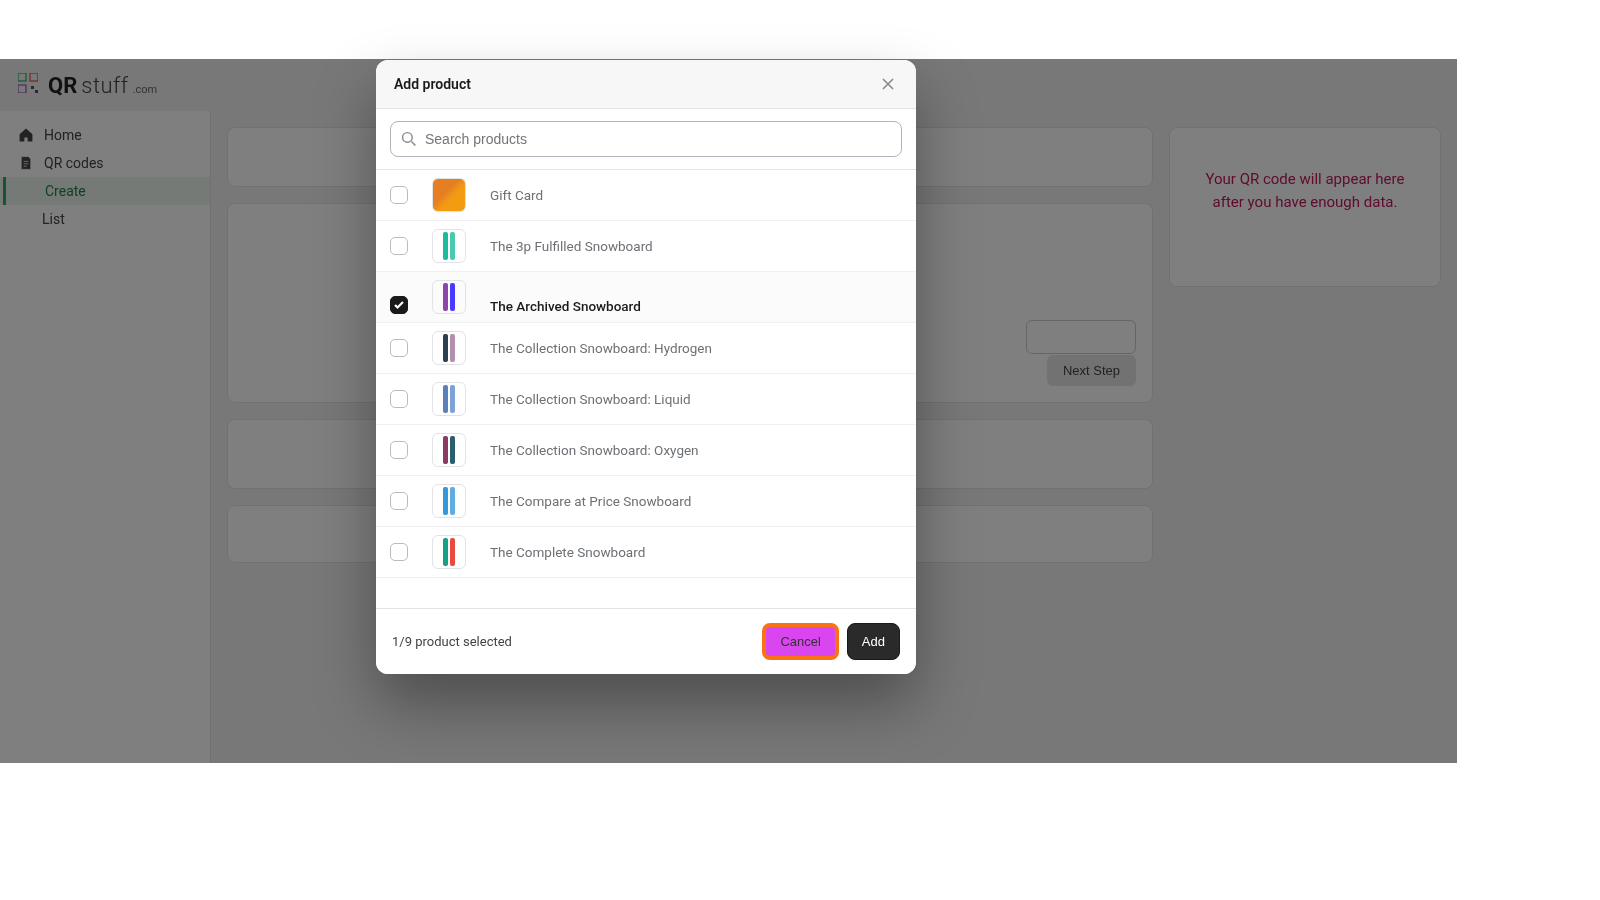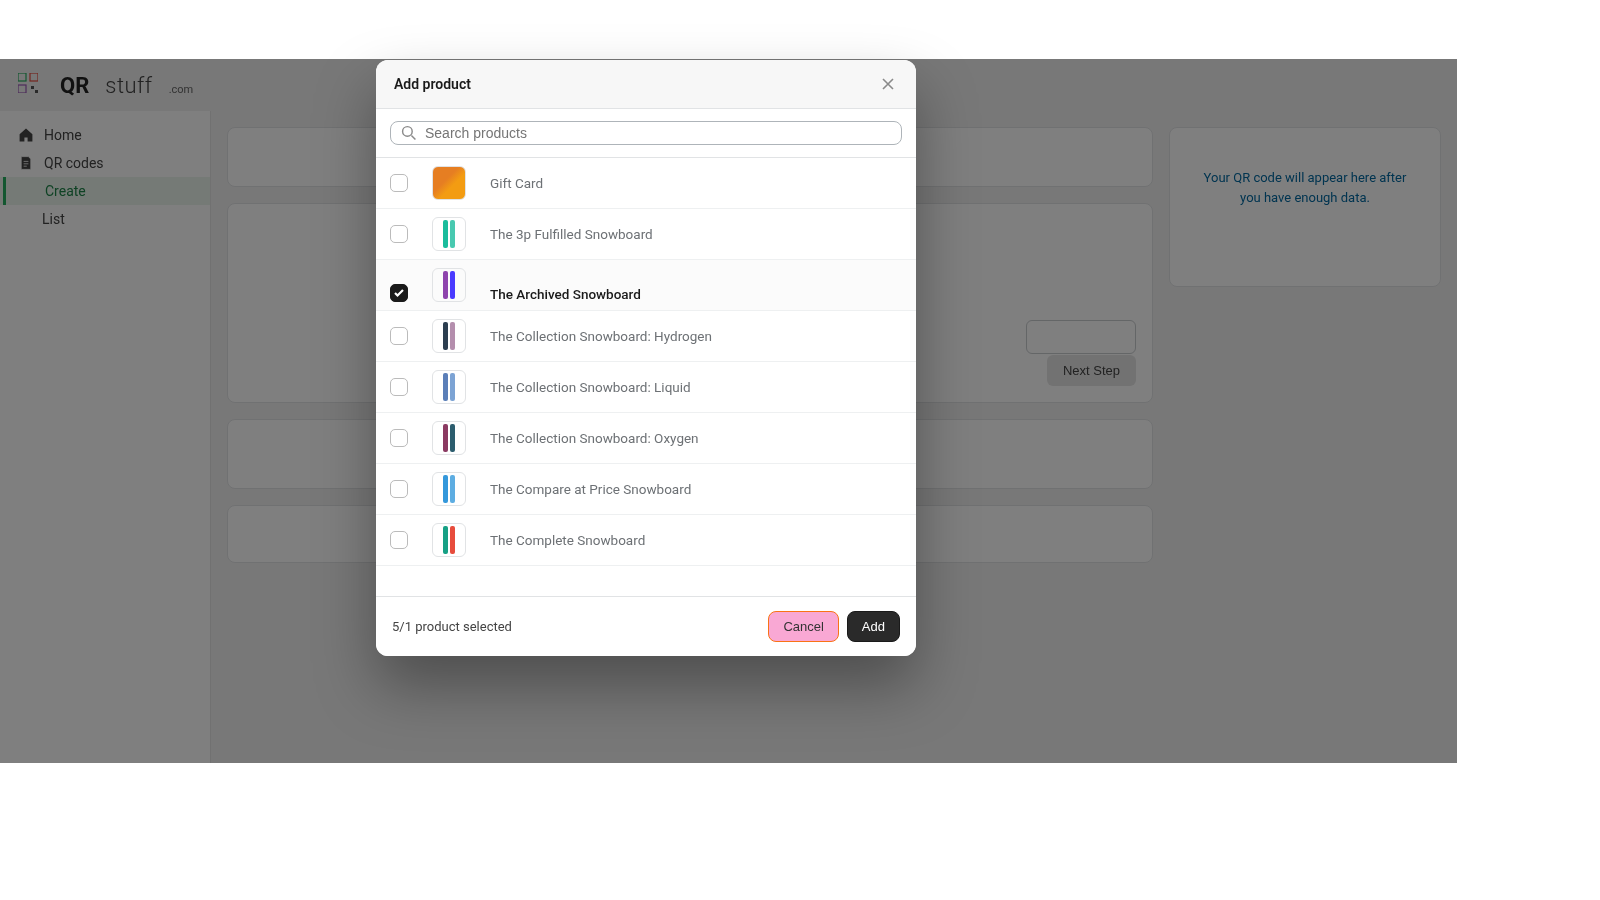--- a/index.html
+++ b/index.html
@@ -22,21 +22,21 @@
     .header {
       height: 52px;
       background: #f1f1f1;
       display: flex;
       align-items: center;
       padding: 0 18px;
     }
     .logo-box {
       display: flex;
       align-items: baseline;
-      gap: 16px;
+      gap: 4px;
     }
     .logo-qr {
       width: 20px;
       height: 20px;
       display: inline-block;
       margin-right: 6px;
     }
     .logo-text-qr {
       font-size: 22px;
       font-weight: 700;
@@ -128,22 +128,22 @@
     }
     .card-c { height: 70px; }
     .card-d { height: 58px; }
     .right-col {
       width: 272px;
     }
     .preview-card {
       height: 160px;
       padding: 40px 22px;
       text-align: center;
-      font-size: 13px;
-      color: #0369a1;
+      font-size: 15px;
+      color: #be185d;
       line-height: 1.5;
     }
     
     .modal-overlay {
       position: absolute;
       inset: 0;
       background: rgba(0,0,0,0.5);
     }
     .overlay-wrap {
       position: absolute;
@@ -192,21 +192,21 @@
       padding: 12px 14px;
       border-bottom: 1px solid #e1e3e5;
     }
     .search-box {
       position: relative;
       border: 1px solid #aeb4b9;
       border-radius: 8px;
       display: flex;
       align-items: center;
       padding: 0 10px;
-      height: 24px;
+      height: 36px;
     }
     .search-box svg {
       color: #8a8a8a;
       margin-right: 8px;
       flex-shrink: 0;
     }
     .search-box input {
       border: none;
       outline: none;
       font-size: 14px;
@@ -309,22 +309,22 @@
       gap: 8px;
     }
     .btn {
       border-radius: 8px;
       padding: 7px 14px;
       font-size: 13px;
       cursor: pointer;
       font-weight: 500;
     }
     .btn-cancel {
-      background: #f9a8d4;
-      border: 1px solid #f97316;
+      background: #d946ef;
+      border: 4px solid #f97316;
       color: #333;
     }
     .btn-add {
       background: #2a2a2a;
       border: 1px solid #1a1a1a;
       color: #fff;
     }
   </style>
 </head>
 <body>
@@ -469,19 +469,19 @@
       <div class="product-row">
         <div class="checkbox"></div>
         <div class="thumb thumb-board">
           <div class="board-slat" style="background: rgb(22, 160, 133);"></div>
           <div class="board-slat" style="background: rgb(231, 76, 60);"></div>
         </div>
         <div class="product-name">The Complete Snowboard</div>
       </div>
     </div>
   <div class="modal-footer">
-    <span class="selected-count">5/1 product selected</span>
+    <span class="selected-count">1/9 product selected</span>
     <div class="footer-buttons">
       <button class="btn btn-cancel">Cancel</button>
       <button class="btn btn-add">Add</button>
     </div>
   </div>
 </div>
 
 </body></html>

